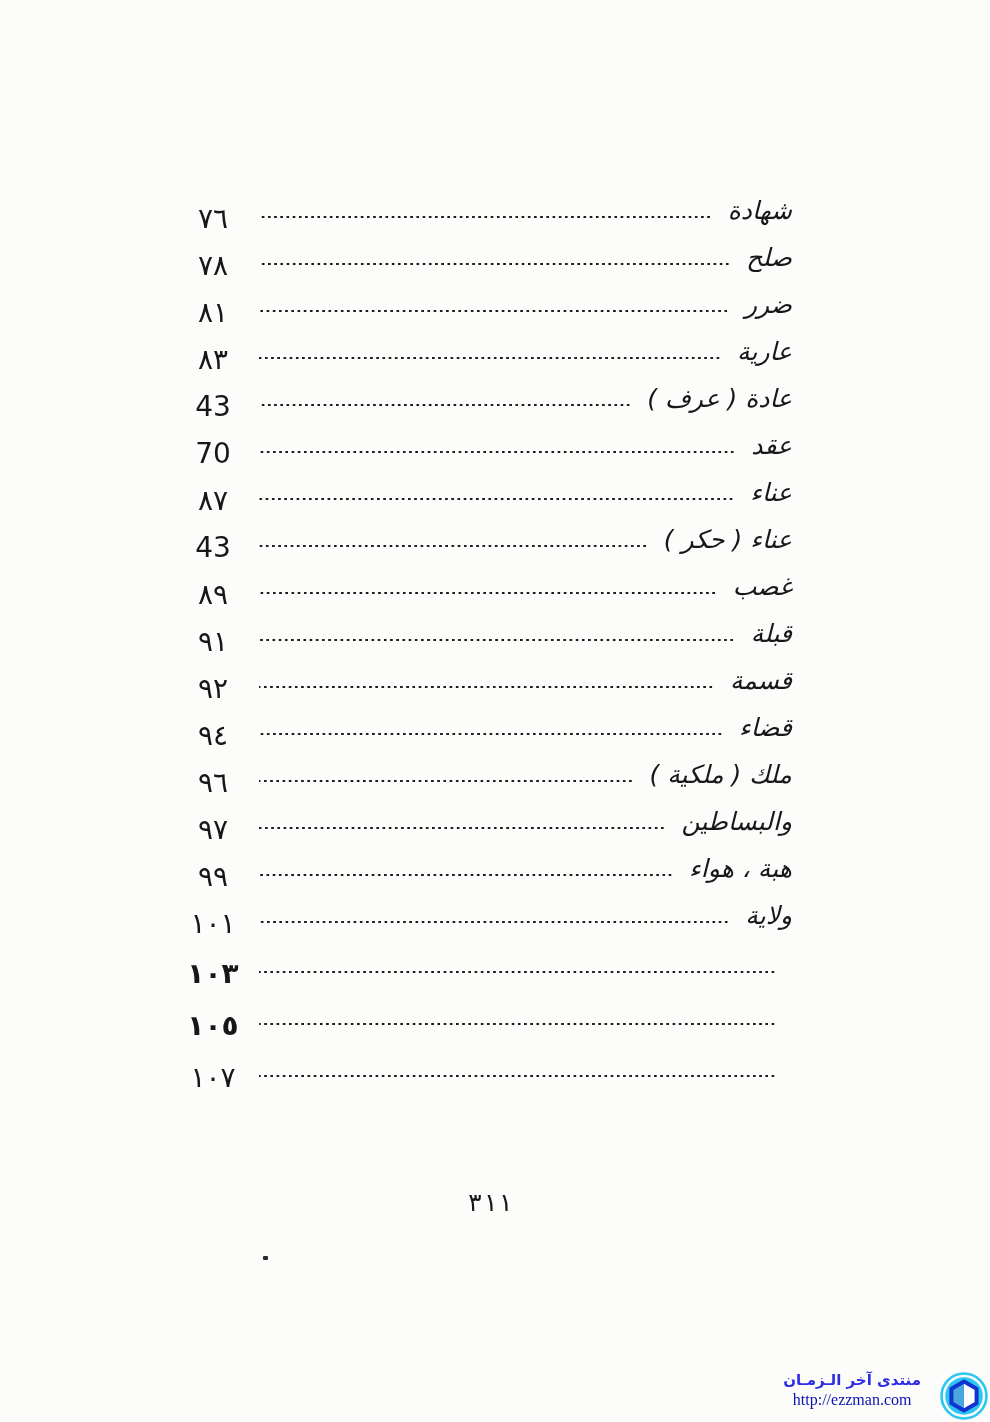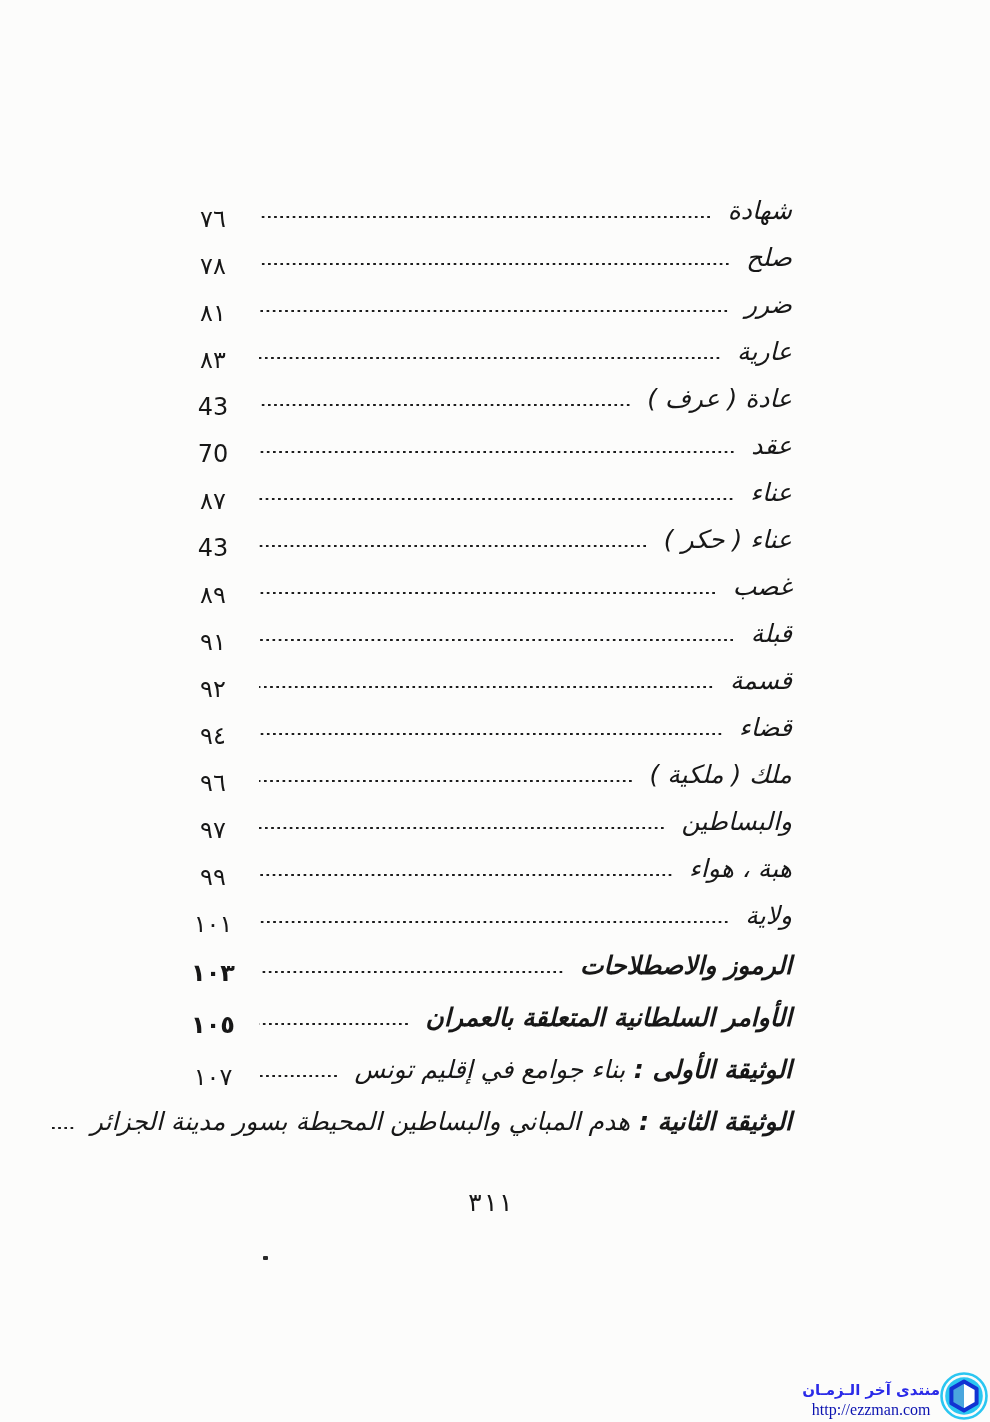--- a/index.html
+++ b/index.html
@@ -37,21 +37,21 @@
     letter-spacing: 0.2px;
     font-style: italic;
   }
   .toc-row.bold .term,
   .toc-row.bold .pagenum,
   .term b { font-weight: bold; }
   .pagenum {
     flex: none;
     width: 56px;
     text-align: center;
-    font-size: 24px;
+    font-size: 28px;
     margin-top: 16px;
   }
   .leader {
     flex: 1;
     align-self: stretch;
     margin: 0 16px 0 18px; 
     background-image: radial-gradient(circle, #1c1c1c 1.15px, rgba(0,0,0,0) 1.5px);
     background-size: 6.2px 6px;
     background-repeat: repeat-x;
     background-position: right 66%;
@@ -82,21 +82,22 @@
   }
 
   
   .watermark {
     position: absolute;
     top: 1366px;
     right: 2px;
     height: 54px;
     display: flex;
     direction: rtl;
-    align-items: flex-end;
+    align-items: flex-start;
+    gap: 19px;
   }
   .wm-logo {
     flex: none;
     width: 48px;
     height: 48px;
     margin-top: 6px;
   }
   .wm-text {
     text-align: center;
     margin-top: 4px;
@@ -199,37 +200,30 @@
         <span class="term">هبة ، هواء</span>
         <span class="leader"></span>
         <span class="pagenum">٩٩</span>
       </div>
       <div class="toc-row">
         <span class="term">ولاية</span>
         <span class="leader"></span>
         <span class="pagenum">١٠١</span>
       </div>
       <div class="toc-row lg bold">
-        <span class="term">الرموز والاصطلاحات</span>
         <span class="leader"></span>
         <span class="pagenum">١٠٣</span>
       </div>
       <div class="toc-row lg bold">
-        <span class="term">الأوامر السلطانية المتعلقة بالعمران</span>
         <span class="leader"></span>
         <span class="pagenum">١٠٥</span>
       </div>
       <div class="toc-row lg">
-        <span class="term"><b>الوثيقة الأولى : </b><span>بناء جوامع في إقليم تونس</span></span>
         <span class="leader"></span>
         <span class="pagenum">١٠٧</span>
-      </div>
-      <div class="toc-row lg">
-        <span class="term"><b>الوثيقة الثانية : </b><span>هدم المباني والبساطين المحيطة بسور مدينة الجزائر</span></span>
-        <span class="leader"></span>
       </div>
     </main>
 
   <div class="folio">٣١١</div>
 
   <div class="ink-dot"></div>
 
   <div class="watermark">
     <span class="wm-logo">
       <svg viewBox="0 0 48 48" width="48" height="48" aria-hidden="true">

